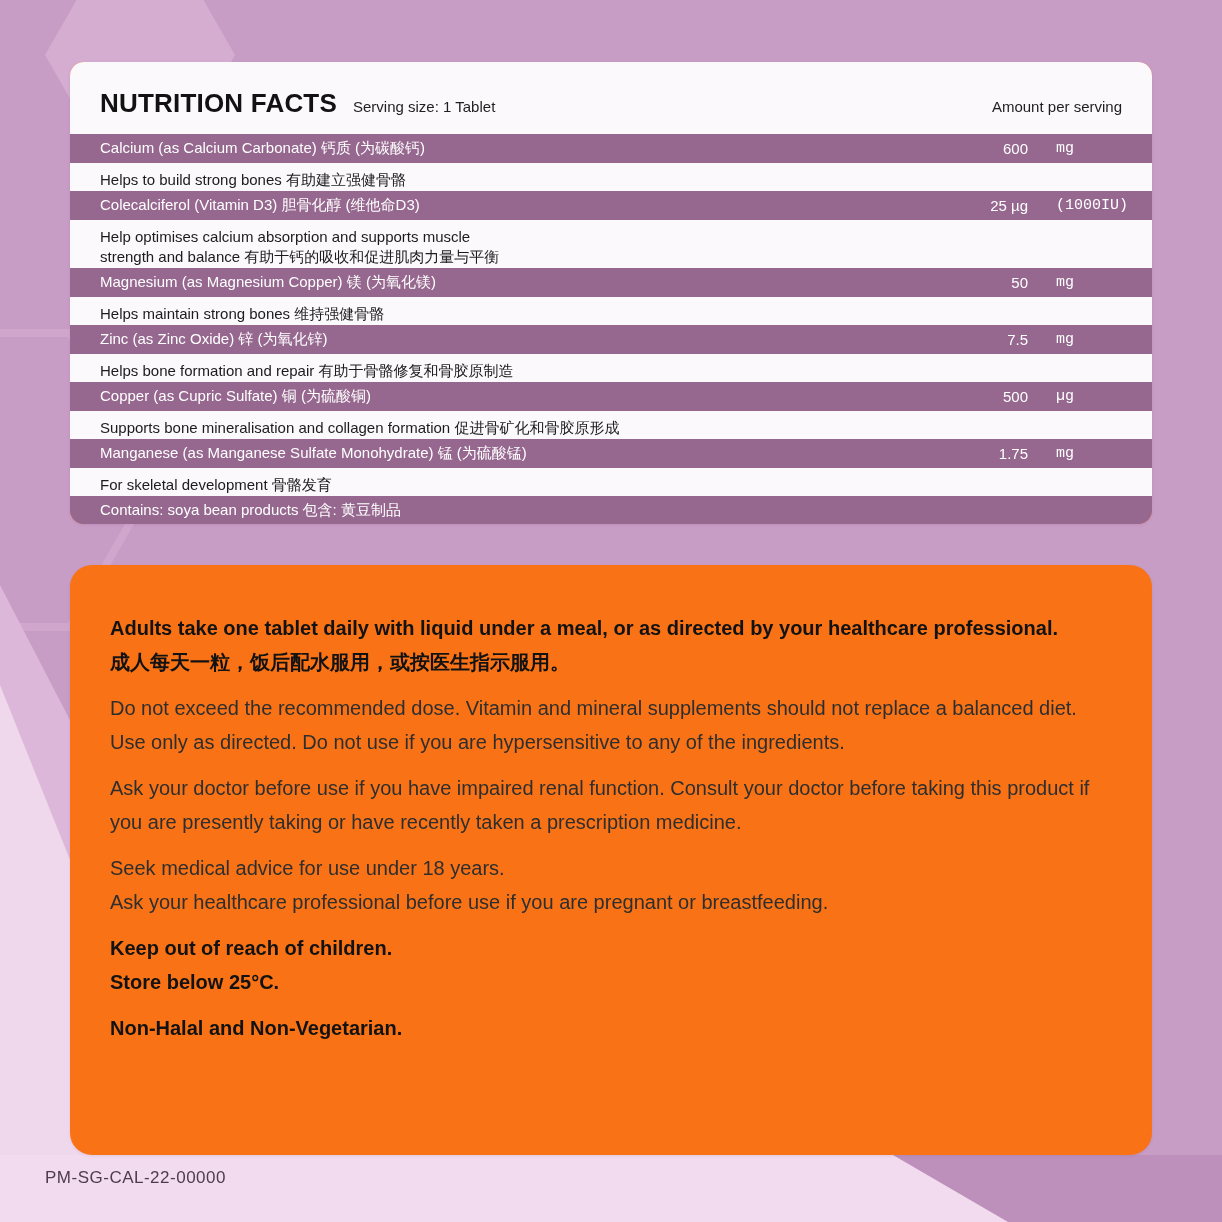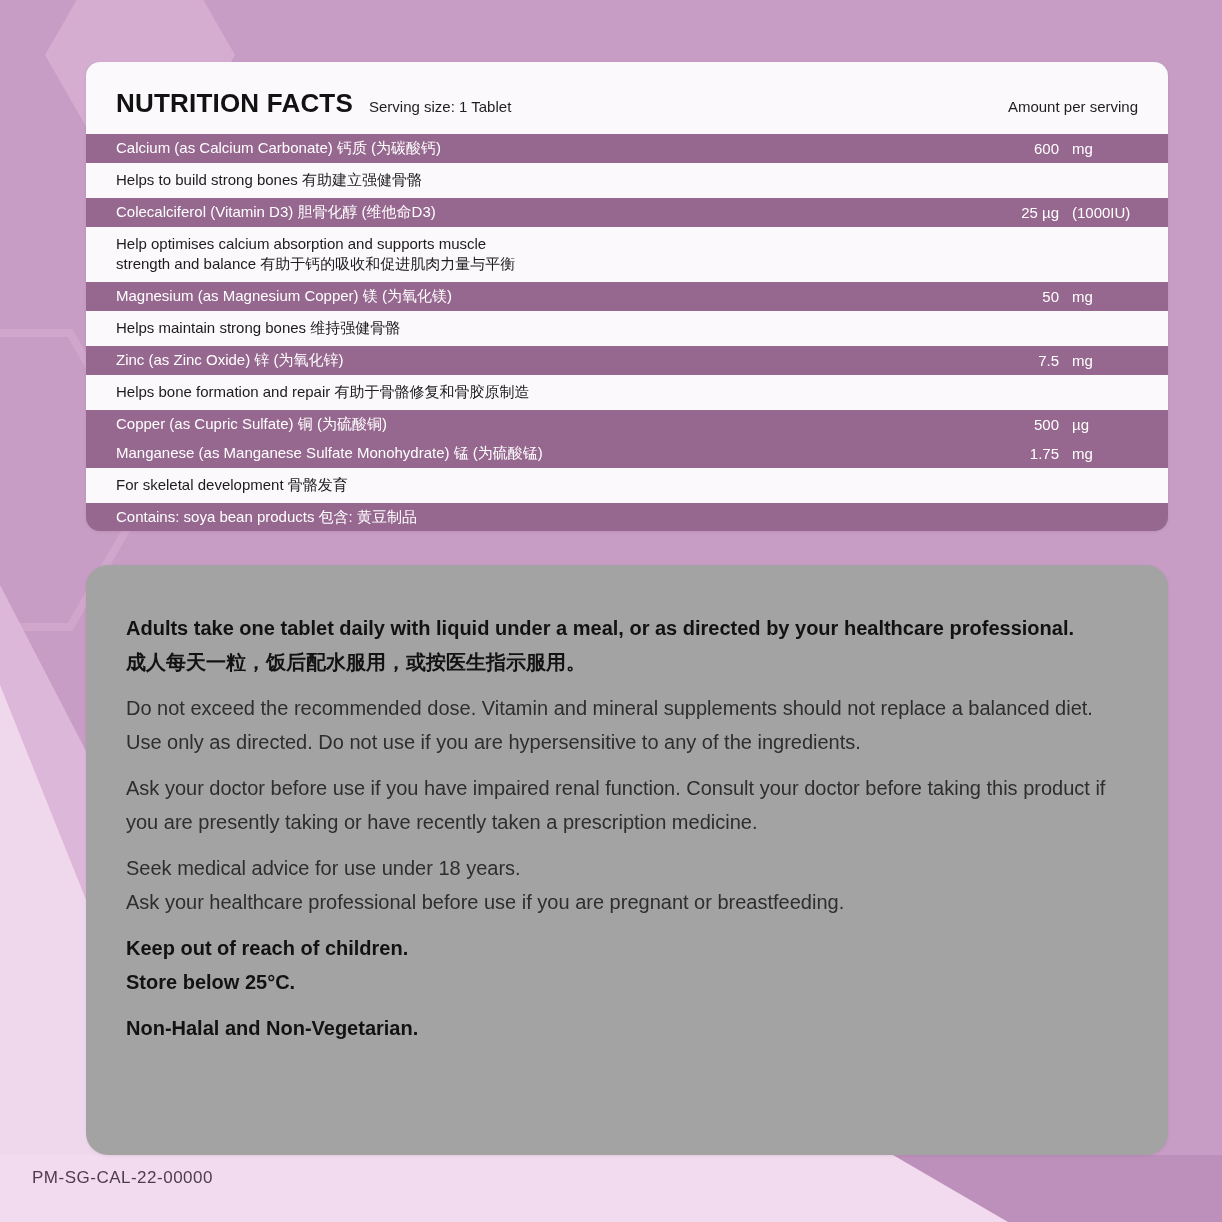--- a/index.html
+++ b/index.html
@@ -3,46 +3,46 @@
 <meta charset="utf-8">
 <style>
   html,body{margin:0;padding:0;}
   body{
     width:1222px;height:1222px;position:relative;overflow:hidden;
     background:#c79cc5;
     font-family:"Liberation Sans","DejaVu Sans",sans-serif;
   }
   .bg-decor{position:absolute;left:0;top:0;width:1222px;height:1222px;pointer-events:none;}
   .card{
-    position:absolute;left:86px;width:1082px;background:#a3a3a3;
+    position:absolute;left:70px;width:1082px;background:#f97316;
     box-shadow:0 1px 3px rgba(90,50,90,0.10);
   }
   
   .nutrition-card{top:62px;border-radius:14px;overflow:hidden;}
   .nf-header{
     display:flex;align-items:baseline;
     padding:26px 30px 15px 30px;background:#fbf9fb;
   }
   .nf-title{font-size:26px;font-weight:bold;color:#121212;letter-spacing:0.2px;}
   .nf-serving{margin-left:16px;font-size:15px;color:#1f1f1f;}
   .nf-amount-header{margin-left:auto;font-size:15px;color:#1f1f1f;text-align:right;}
   .nf-row{display:flex;align-items:center;padding:0 30px;font-size:15px;}
   .nf-row.nutrient{background:#96688f;color:#ffffff;min-height:29px;align-items:center;}
   .nf-row.allergen{background:#96688f;color:#ffffff;min-height:28px;}
-  .nf-row.desc{background:#fbf9fb;color:#1c1c1c;padding-top:7px;padding-bottom:8px;line-height:20px;}
+  .nf-row.desc{background:#fbf9fb;color:#1c1c1c;padding-top:7px;padding-bottom:1px;line-height:20px;}
   .nf-name{flex:1;}
   .nf-amt{text-align:right;white-space:nowrap;}
-  .nf-unit{width:66px;margin-left:13px;white-space:nowrap;}
+  .nf-unit{width:66px;margin-left:28px;white-space:nowrap;font-family:Liberation Mono, monospace;}
   
   .directions-card{top:565px;height:590px;border-radius:22px;padding:46px 50px 0 40px;box-sizing:border-box;}
   .dir-para{margin:0 0 12px 0;font-size:20px;line-height:34px;color:#2e2e2e;}
   .dir-para.bold{font-weight:bold;color:#121212;}
   
   .footer-code{
-    position:absolute;left:32px;top:1168px;
+    position:absolute;left:45px;top:1168px;
     font-size:17px;color:#4d3b50;letter-spacing:0.5px;
   }
 </style>
 </head>
 <body>
 
 <svg class="bg-decor" viewBox="0 0 1222 1222" aria-hidden="true">
   <polygon points="45,55 92,-27 188,-27 235,55 188,137 92,137" fill="#d4add1"></polygon>
   <polygon points="155,480 70,333 -100,333 -185,480 -100,627 70,627" fill="none" stroke="#d0a6cd" stroke-width="8"></polygon>
   <polygon points="0,585 330,1222 0,1222" fill="#ddb7d9"></polygon>
@@ -88,20 +88,23 @@
         <span class="nf-unit">mg</span>
       </div>
       <div class="nf-row desc">
         <span>Helps bone formation and repair 有助于骨骼修复和骨胶原制造</span>
       </div>
       <div class="nf-row nutrient">
         <span class="nf-name">Copper (as Cupric Sulfate) 铜 (为硫酸铜)</span>
         <span class="nf-amt">500</span>
         <span class="nf-unit">µg</span>
       </div>
+      <div class="nf-row desc">
+        <span>Supports bone mineralisation and collagen formation 促进骨矿化和骨胶原形成</span>
+      </div>
       <div class="nf-row nutrient">
         <span class="nf-name">Manganese (as Manganese Sulfate Monohydrate) 锰 (为硫酸锰)</span>
         <span class="nf-amt">1.75</span>
         <span class="nf-unit">mg</span>
       </div>
       <div class="nf-row desc">
         <span>For skeletal development 骨骼发育</span>
       </div>
       <div class="nf-row allergen">
         <span>Contains: soya bean products 包含: 黄豆制品</span>

